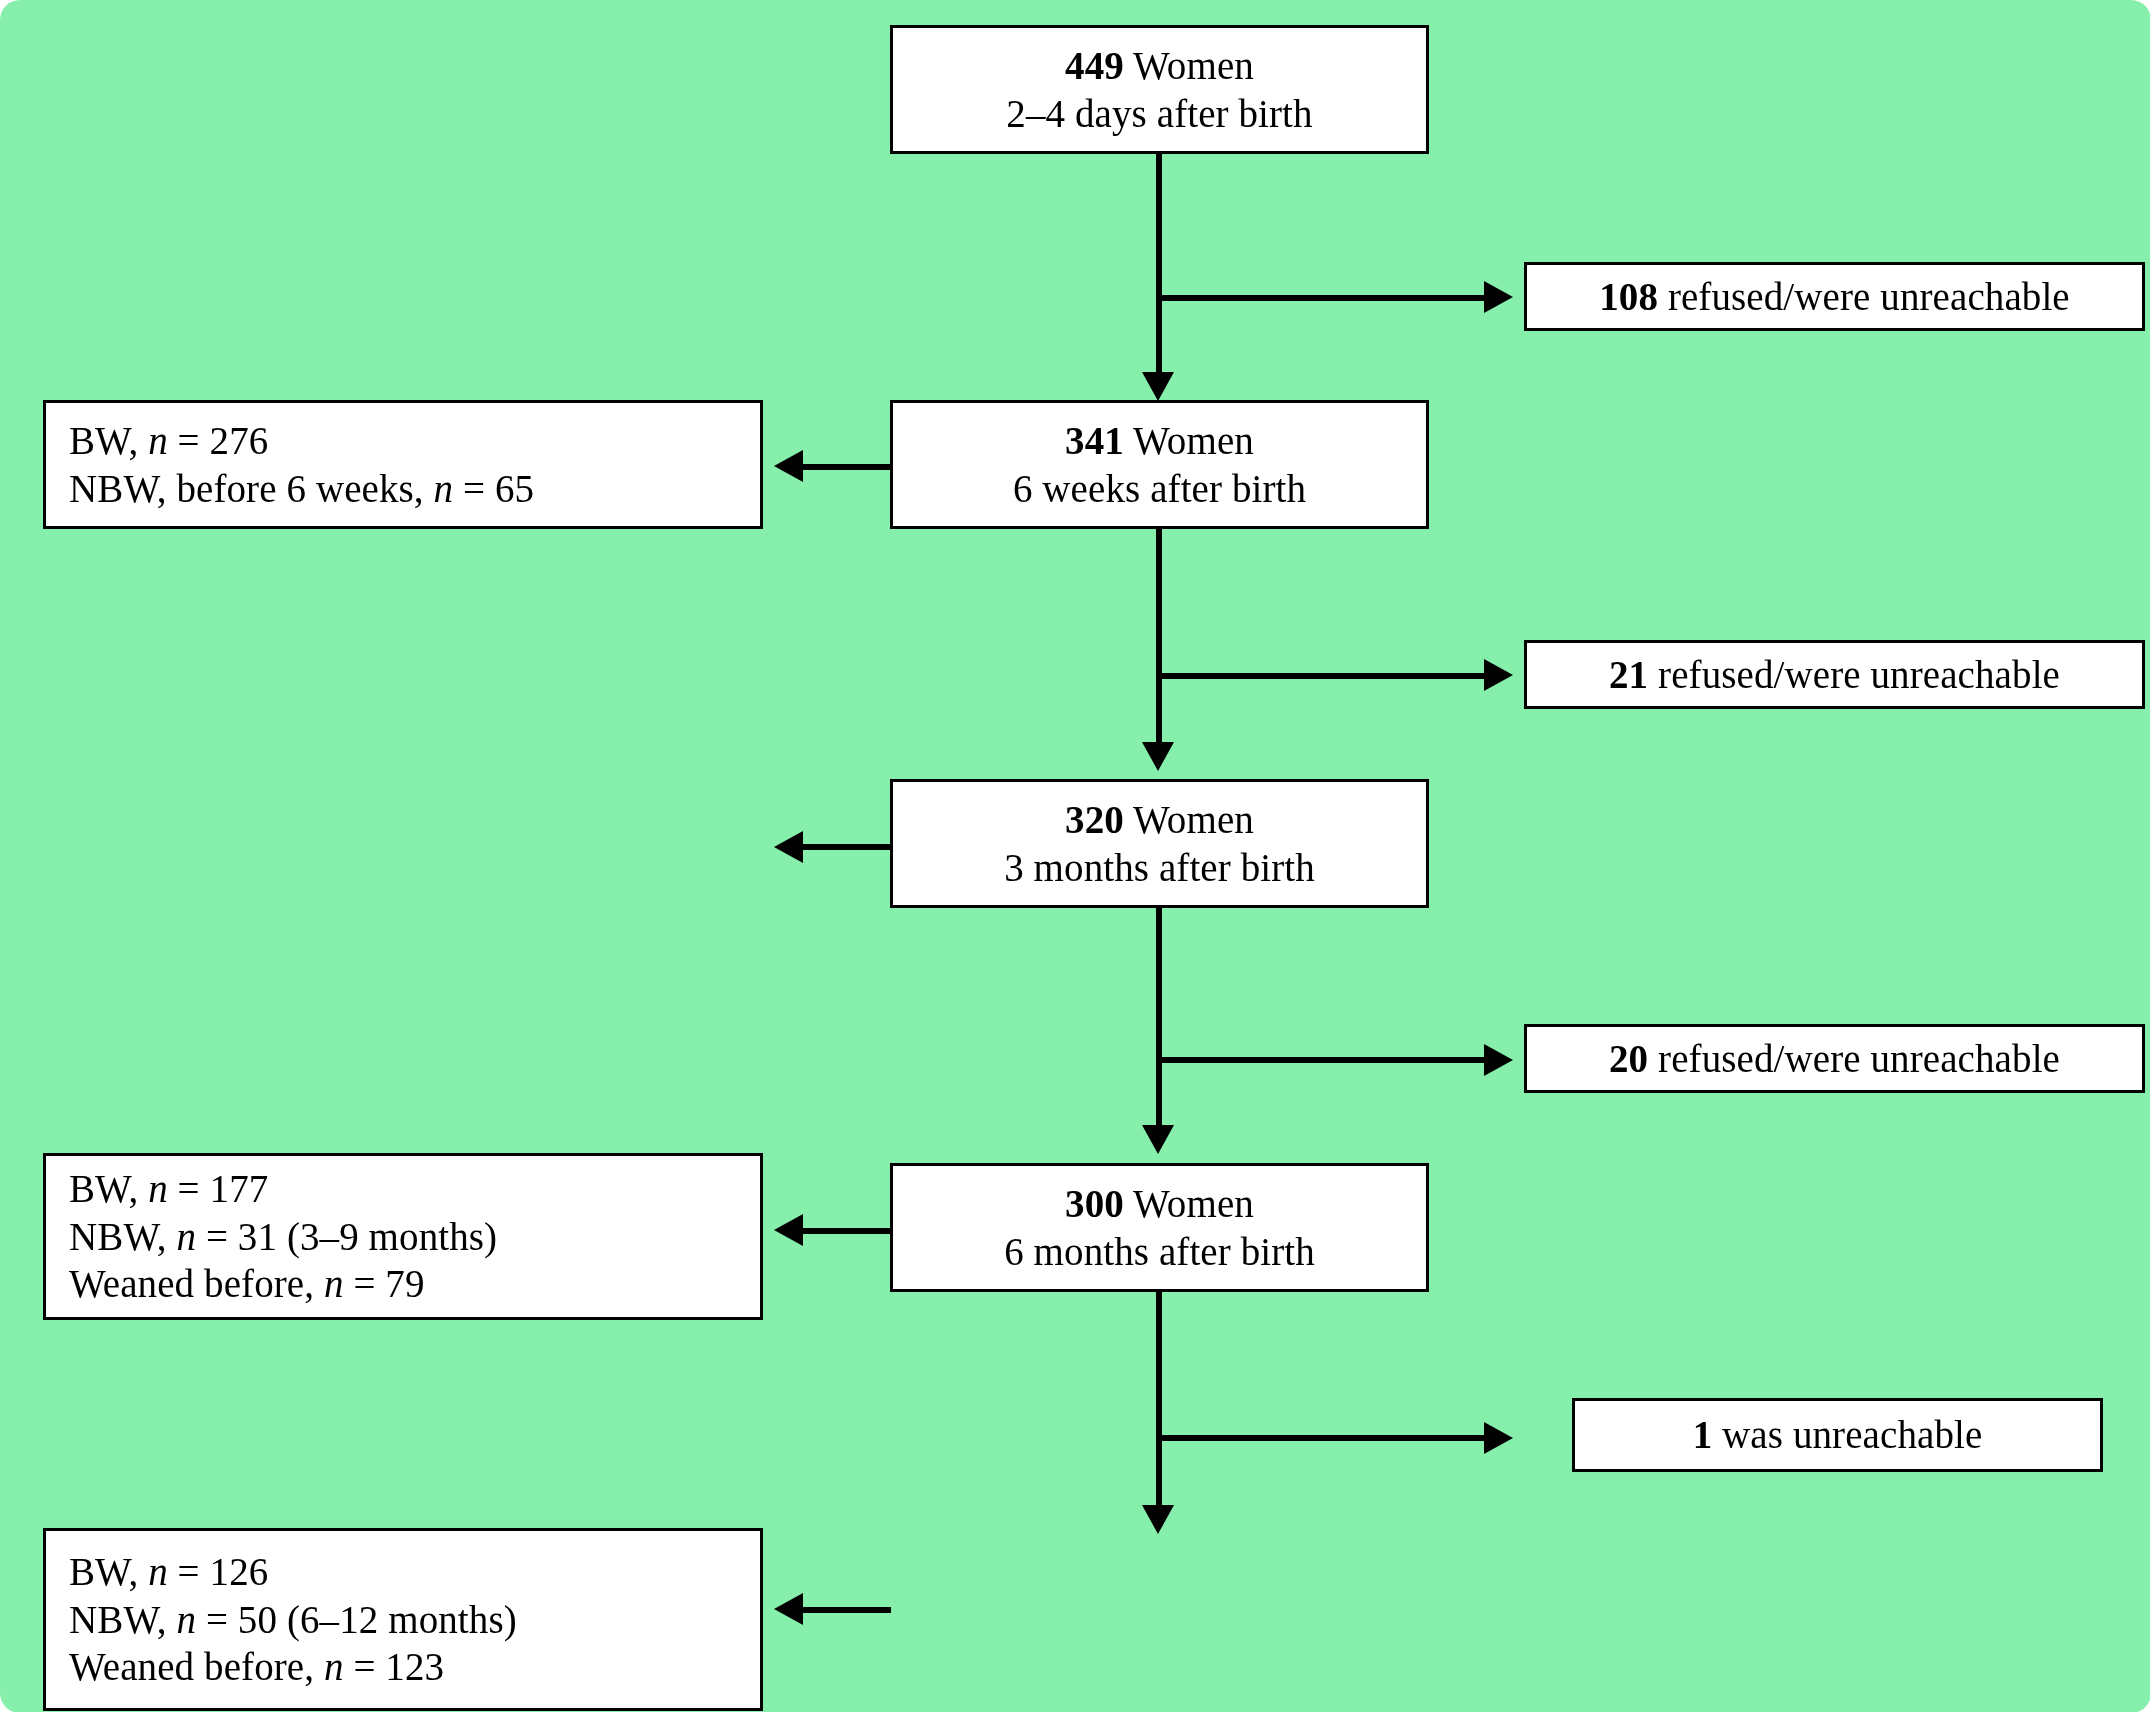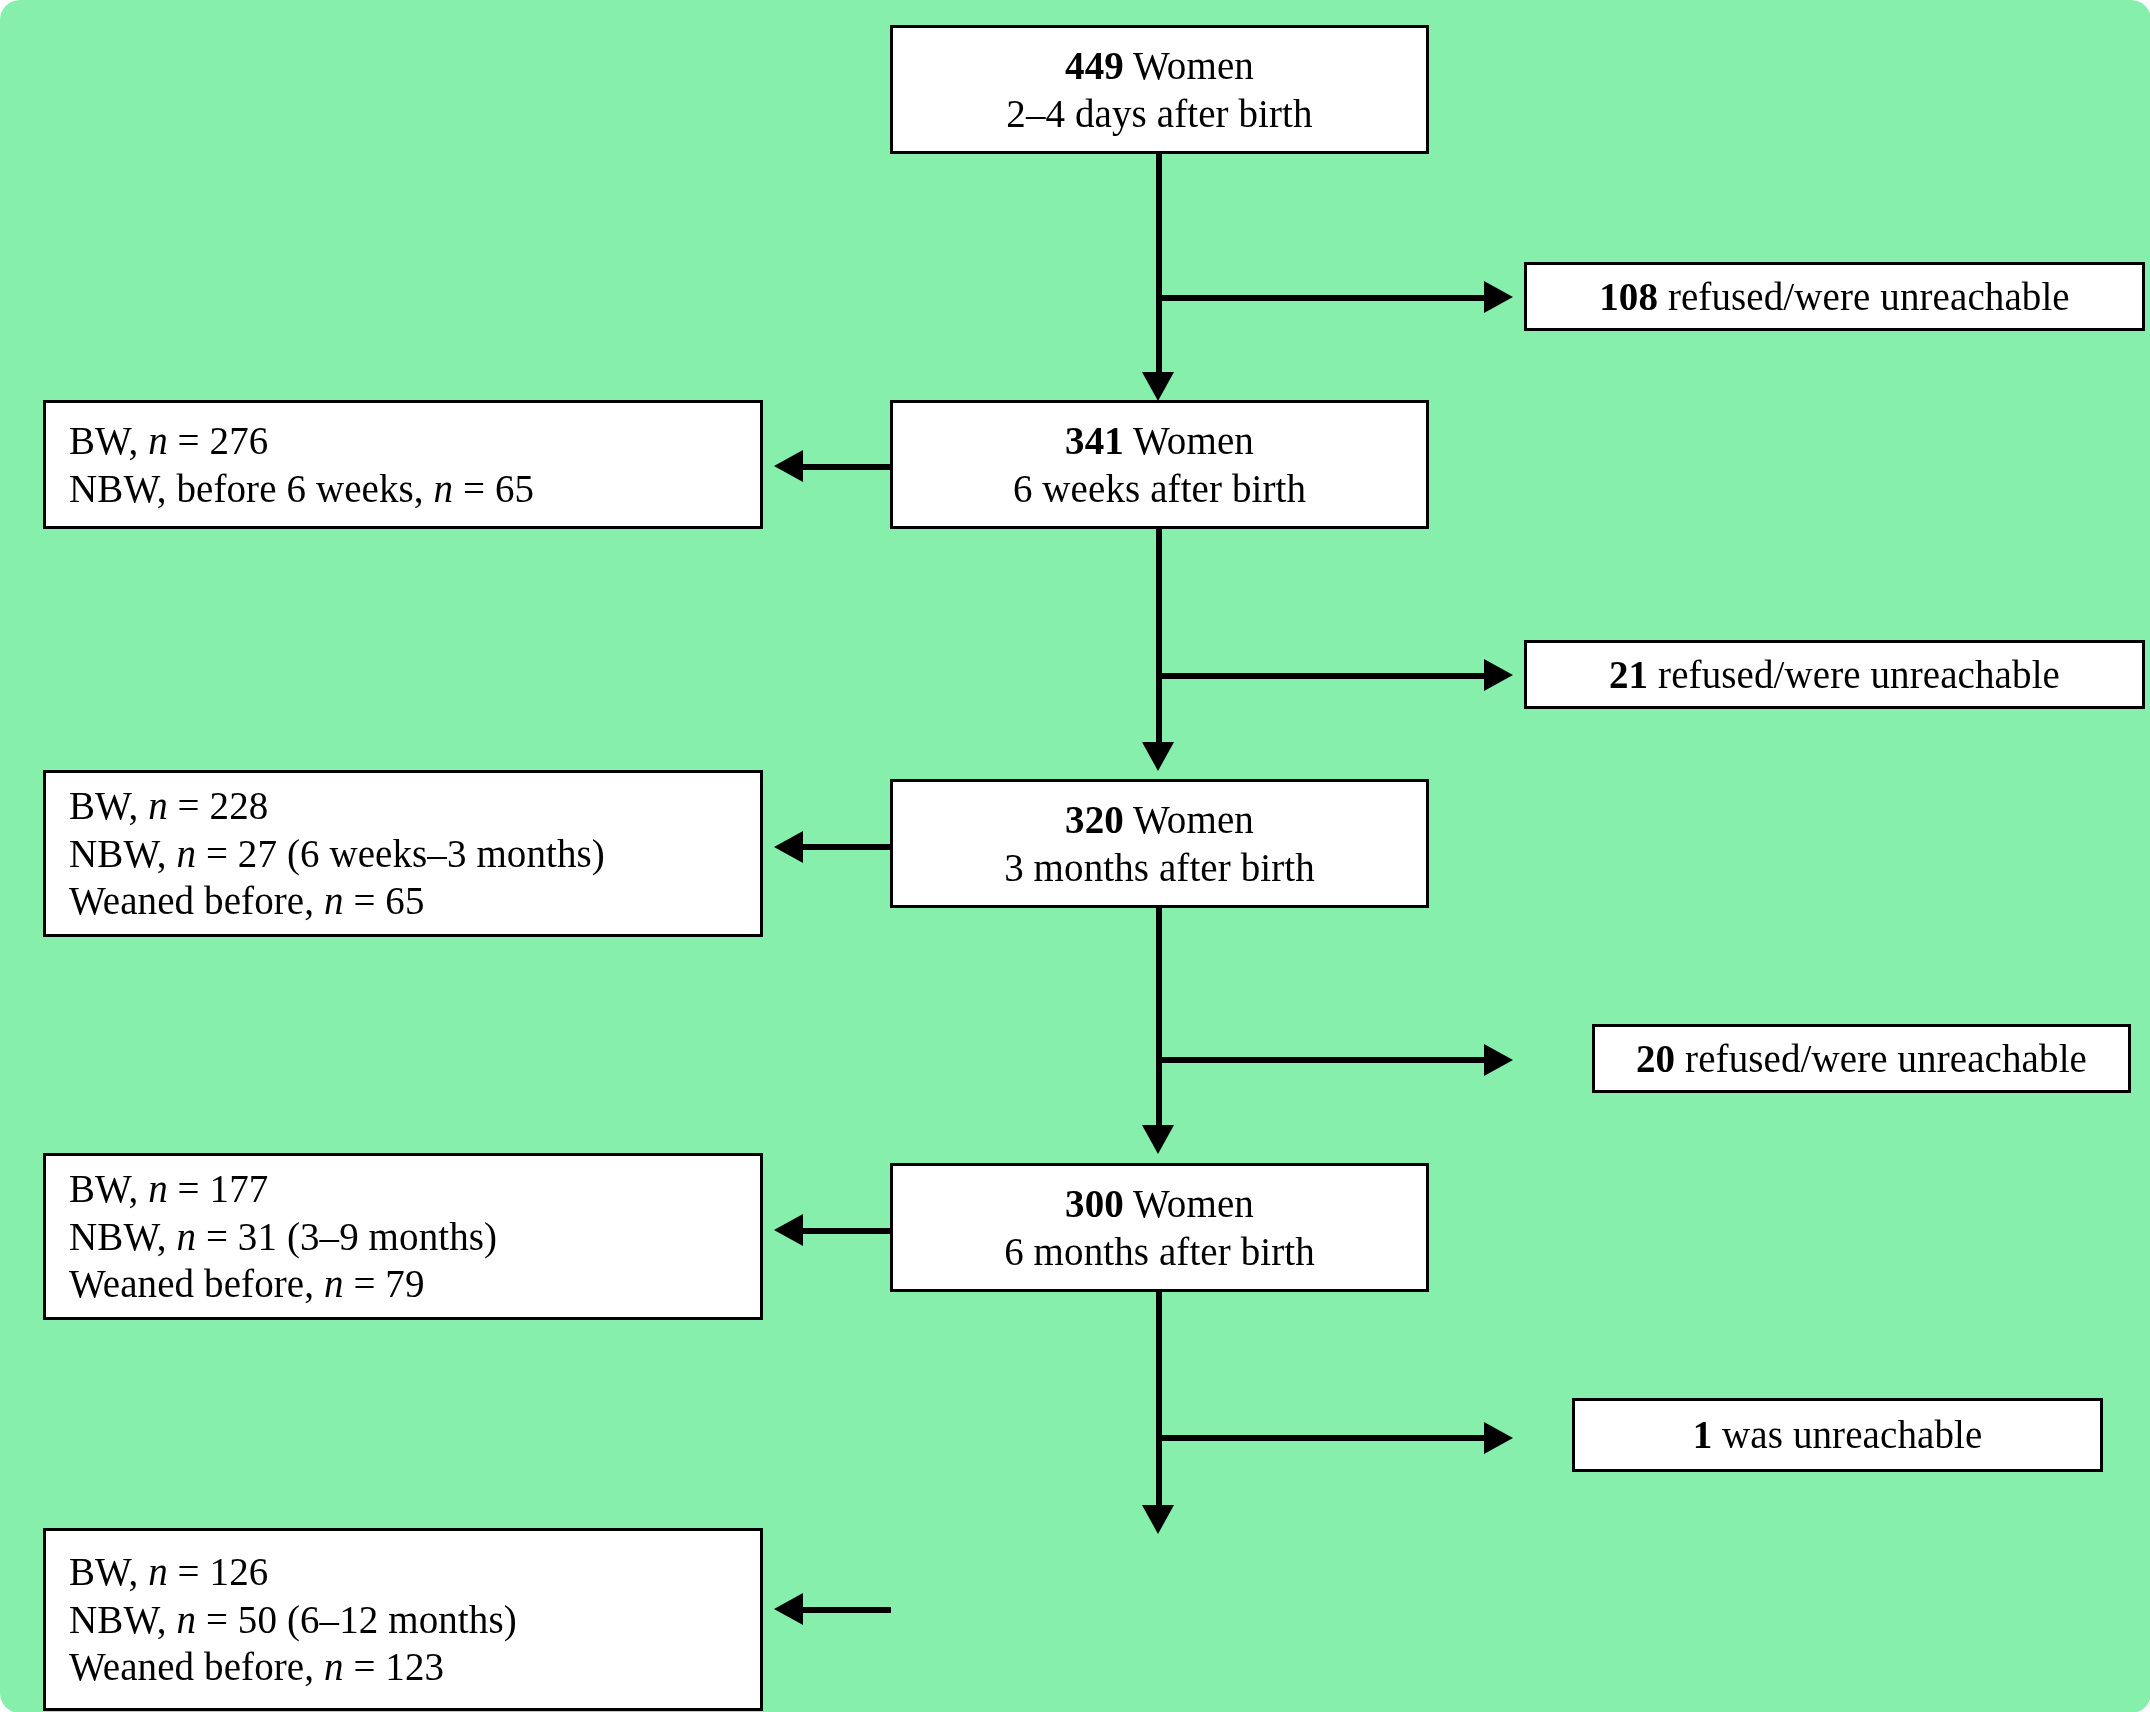--- a/index.html
+++ b/index.html
@@ -164,21 +164,21 @@
     </div>
   </div>
 
   <div class="box side-right" style="left:1524px; top:640px; width:621px; height:69px;">
     <div class="line">
       <b>21</b>
       <span>refused/were unreachable</span>
     </div>
   </div>
 
-  <div class="box side-right" style="left:1592px; top:1024px; width:539px; height:69px;">
+  <div class="box side-right" style="left:1524px; top:1024px; width:621px; height:69px;">
     <div class="line">
       <b>20</b>
       <span>refused/were unreachable</span>
     </div>
   </div>
 
   <div class="box side-right" style="left:1524px; top:1398px; width:531px; height:74px;margin-left:48px;">
     <div class="line">
       <b>1</b>
       <span>was unreachable</span>
@@ -187,31 +187,20 @@
 
   <div class="box side-left" style="left:43px; top:400px; width:720px; height:129px;">
     <div class="line">
       <span>BW, </span><i>n</i><span> = 276</span>
     </div>
     <div class="line">
       <span>NBW, before 6 weeks, </span><i>n</i><span> = 65</span>
     </div>
   </div>
 
-  <div class="box side-left" style="left:43px; top:770px; width:720px; height:167px;">
-    <div class="line">
-      <span>BW, </span><i>n</i><span> = 228</span>
-    </div>
-    <div class="line">
-      <span>NBW, </span><i>n</i><span> = 27 (6 weeks–3 months)</span>
-    </div>
-    <div class="line">
-      <span>Weaned before, </span><i>n</i><span> = 65</span>
-    </div>
-  </div>
 
   <div class="box side-left" style="left:43px; top:1153px; width:720px; height:167px;">
     <div class="line">
       <span>BW, </span><i>n</i><span> = 177</span>
     </div>
     <div class="line">
       <span>NBW, </span><i>n</i><span> = 31 (3–9 months)</span>
     </div>
     <div class="line">
       <span>Weaned before, </span><i>n</i><span> = 79</span>

